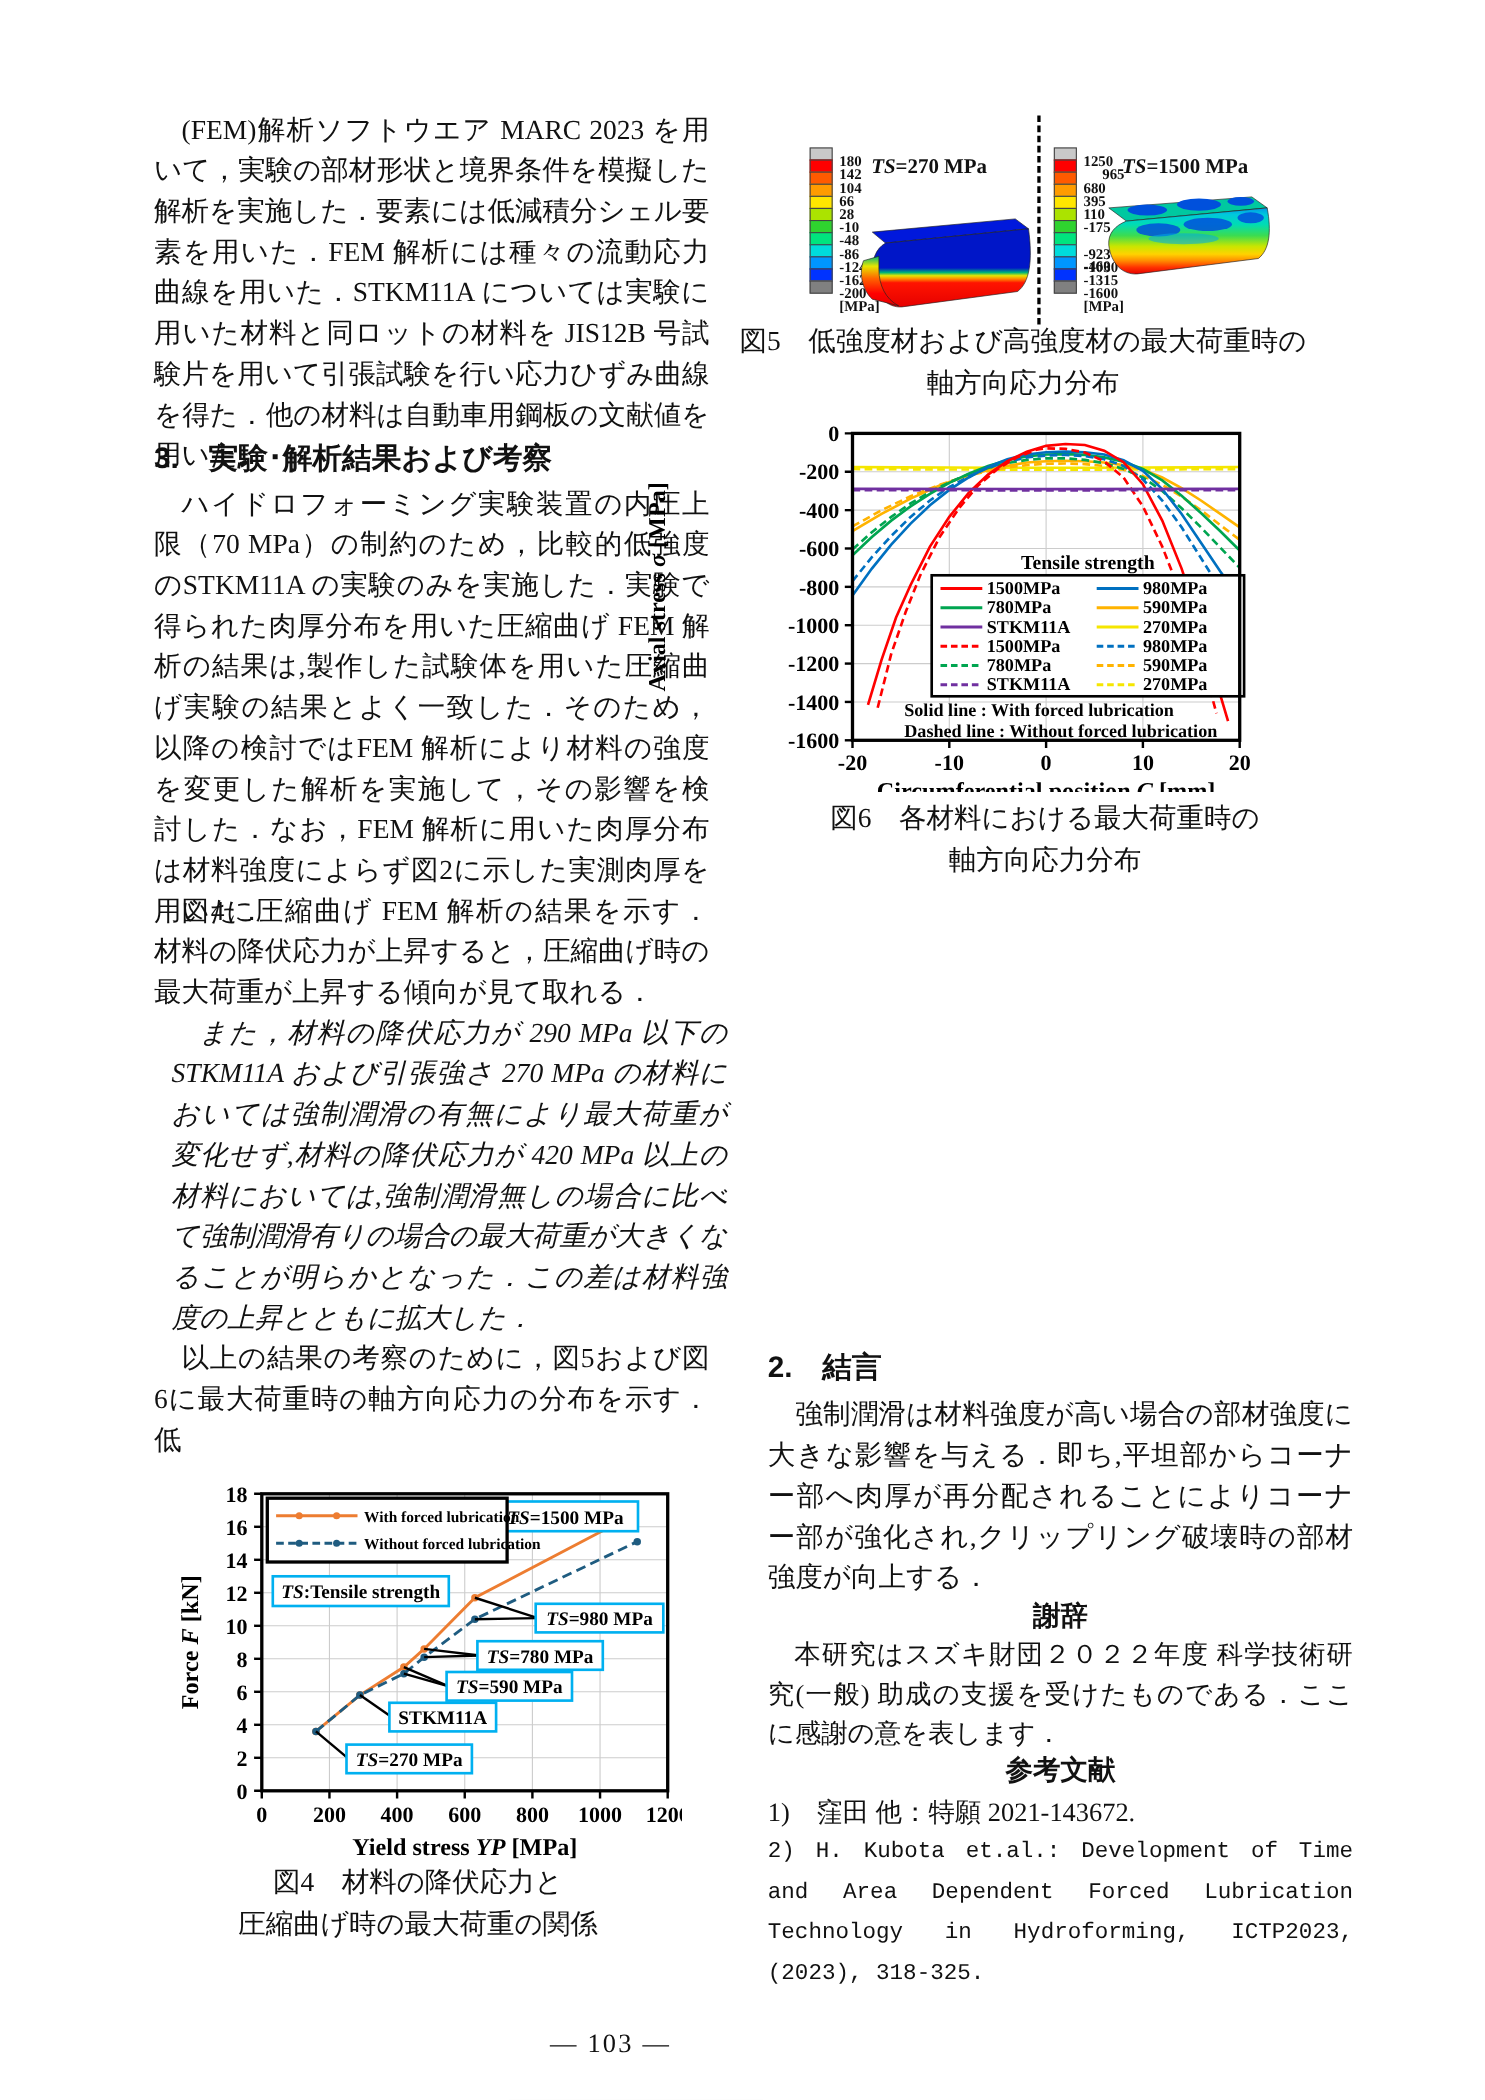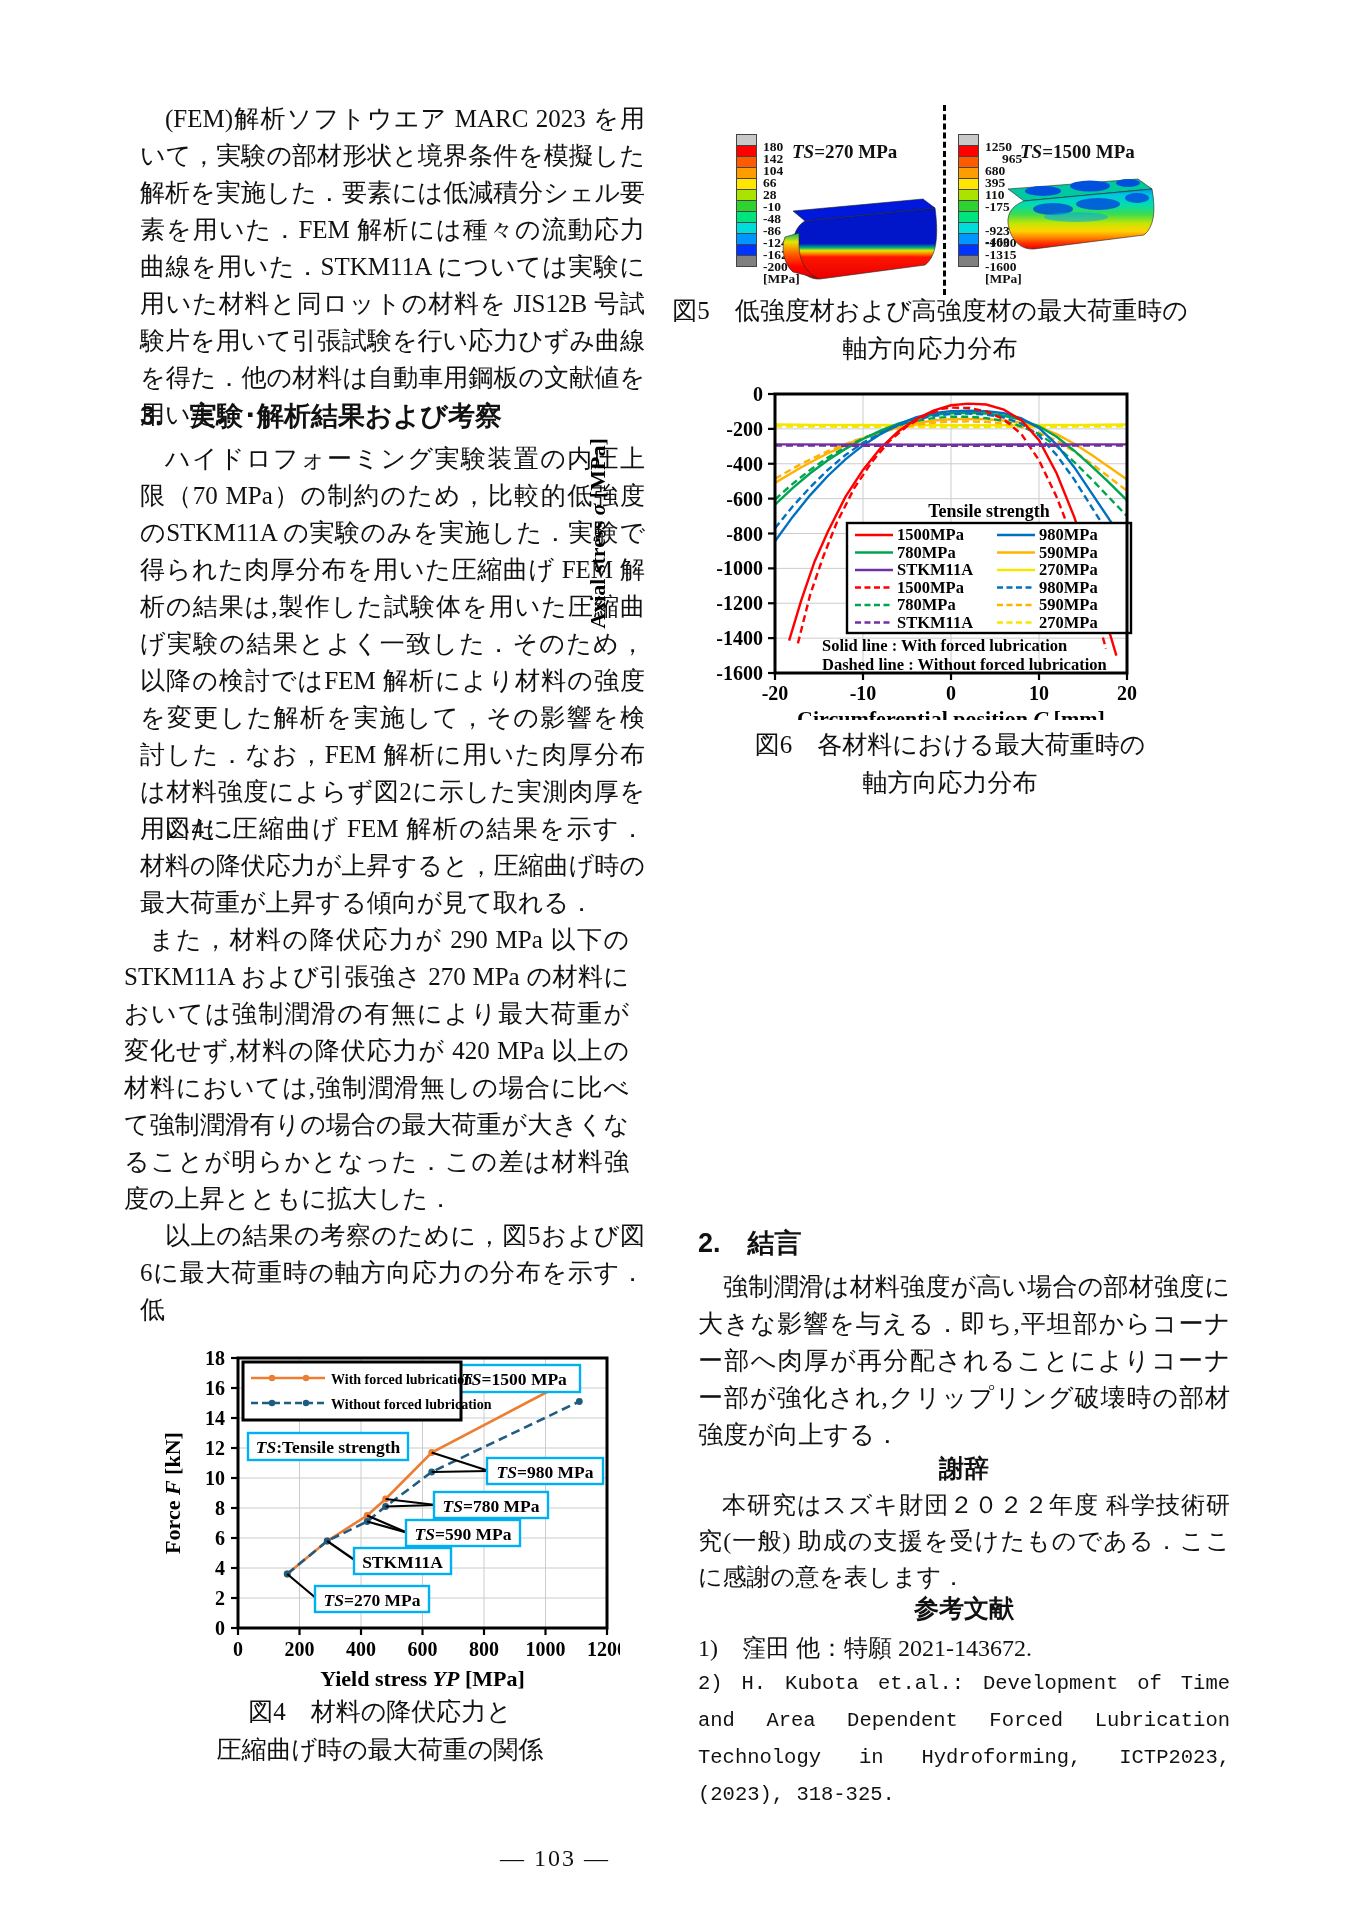--- a/index.html
+++ b/index.html
@@ -26,21 +26,21 @@
 </style>
 </head>
 <body>
 
 <div class="page">
 
   <div class="blk para" style="left:140px;top:100px;width:505px;">(FEM)解析ソフトウエア MARC 2023 を用いて，実験の部材形状と境界条件を模擬した解析を実施した．要素には低減積分シェル要素を用いた．FEM 解析には種々の流動応力曲線を用いた．STKM11A については実験に用いた材料と同ロットの材料を JIS12B 号試験片を用いて引張試験を行い応力ひずみ曲線を得た．他の材料は自動車用鋼板の文献値を用いた．</div>
   <div class="blk gothic h-section" style="left:140px;top:398px;width:505px;">3.　実験･解析結果および考察</div>
   <div class="blk para" style="left:140px;top:440px;width:505px;">ハイドロフォーミング実験装置の内圧上限（70 MPa）の制約のため，比較的低強度のSTKM11A の実験のみを実施した．実験で得られた肉厚分布を用いた圧縮曲げ FEM 解析の結果は,製作した試験体を用いた圧縮曲げ実験の結果とよく一致した．そのため，以降の検討ではFEM 解析により材料の強度を変更した解析を実施して，その影響を検討した．なお，FEM 解析に用いた肉厚分布は材料強度によらず図2に示した実測肉厚を用いた．</div>
   <div class="blk para" style="left:140px;top:810px;width:505px;">図4に圧縮曲げ FEM 解析の結果を示す．　材料の降伏応力が上昇すると，圧縮曲げ時の最大荷重が上昇する傾向が見て取れる．</div>
-  <div class="blk para" style="left:124px;top:921px;width:505px;">また，材料の降伏応力が 290 MPa 以下のSTKM11A および引張強さ 270 MPa の材料においては強制潤滑の有無により最大荷重が変化せず,材料の降伏応力が 420 MPa 以上の材料においては,強制潤滑無しの場合に比べて強制潤滑有りの場合の最大荷重が大きくなることが明らかとなった．この差は材料強度の上昇とともに拡大した．</div>
+  <div class="blk para" style="left:156px;top:921px;width:505px;font-style:italic;">また，材料の降伏応力が 290 MPa 以下のSTKM11A および引張強さ 270 MPa の材料においては強制潤滑の有無により最大荷重が変化せず,材料の降伏応力が 420 MPa 以上の材料においては,強制潤滑無しの場合に比べて強制潤滑有りの場合の最大荷重が大きくなることが明らかとなった．この差は材料強度の上昇とともに拡大した．</div>
   <div class="blk para" style="left:140px;top:1217px;width:505px;">以上の結果の考察のために，図5および図6に最大荷重時の軸方向応力の分布を示す．低</div>
 
   <svg id="fig4-svg" class="blk" style="left:150px;top:1295px;" width="470" height="398" viewBox="0 0 470 398">
       <line x1="149.5" y1="63" x2="149.5" y2="333" stroke="#cccccc" stroke-width="1"></line>
       <line x1="211" y1="63" x2="211" y2="333" stroke="#cccccc" stroke-width="1"></line>
       <line x1="272.5" y1="63" x2="272.5" y2="333" stroke="#cccccc" stroke-width="1"></line>
       <line x1="334" y1="63" x2="334" y2="333" stroke="#cccccc" stroke-width="1"></line>
       <line x1="395.5" y1="63" x2="395.5" y2="333" stroke="#cccccc" stroke-width="1"></line>
       <line x1="88" y1="303" x2="457" y2="303" stroke="#cccccc" stroke-width="1"></line>
       <line x1="88" y1="273" x2="457" y2="273" stroke="#cccccc" stroke-width="1"></line>

